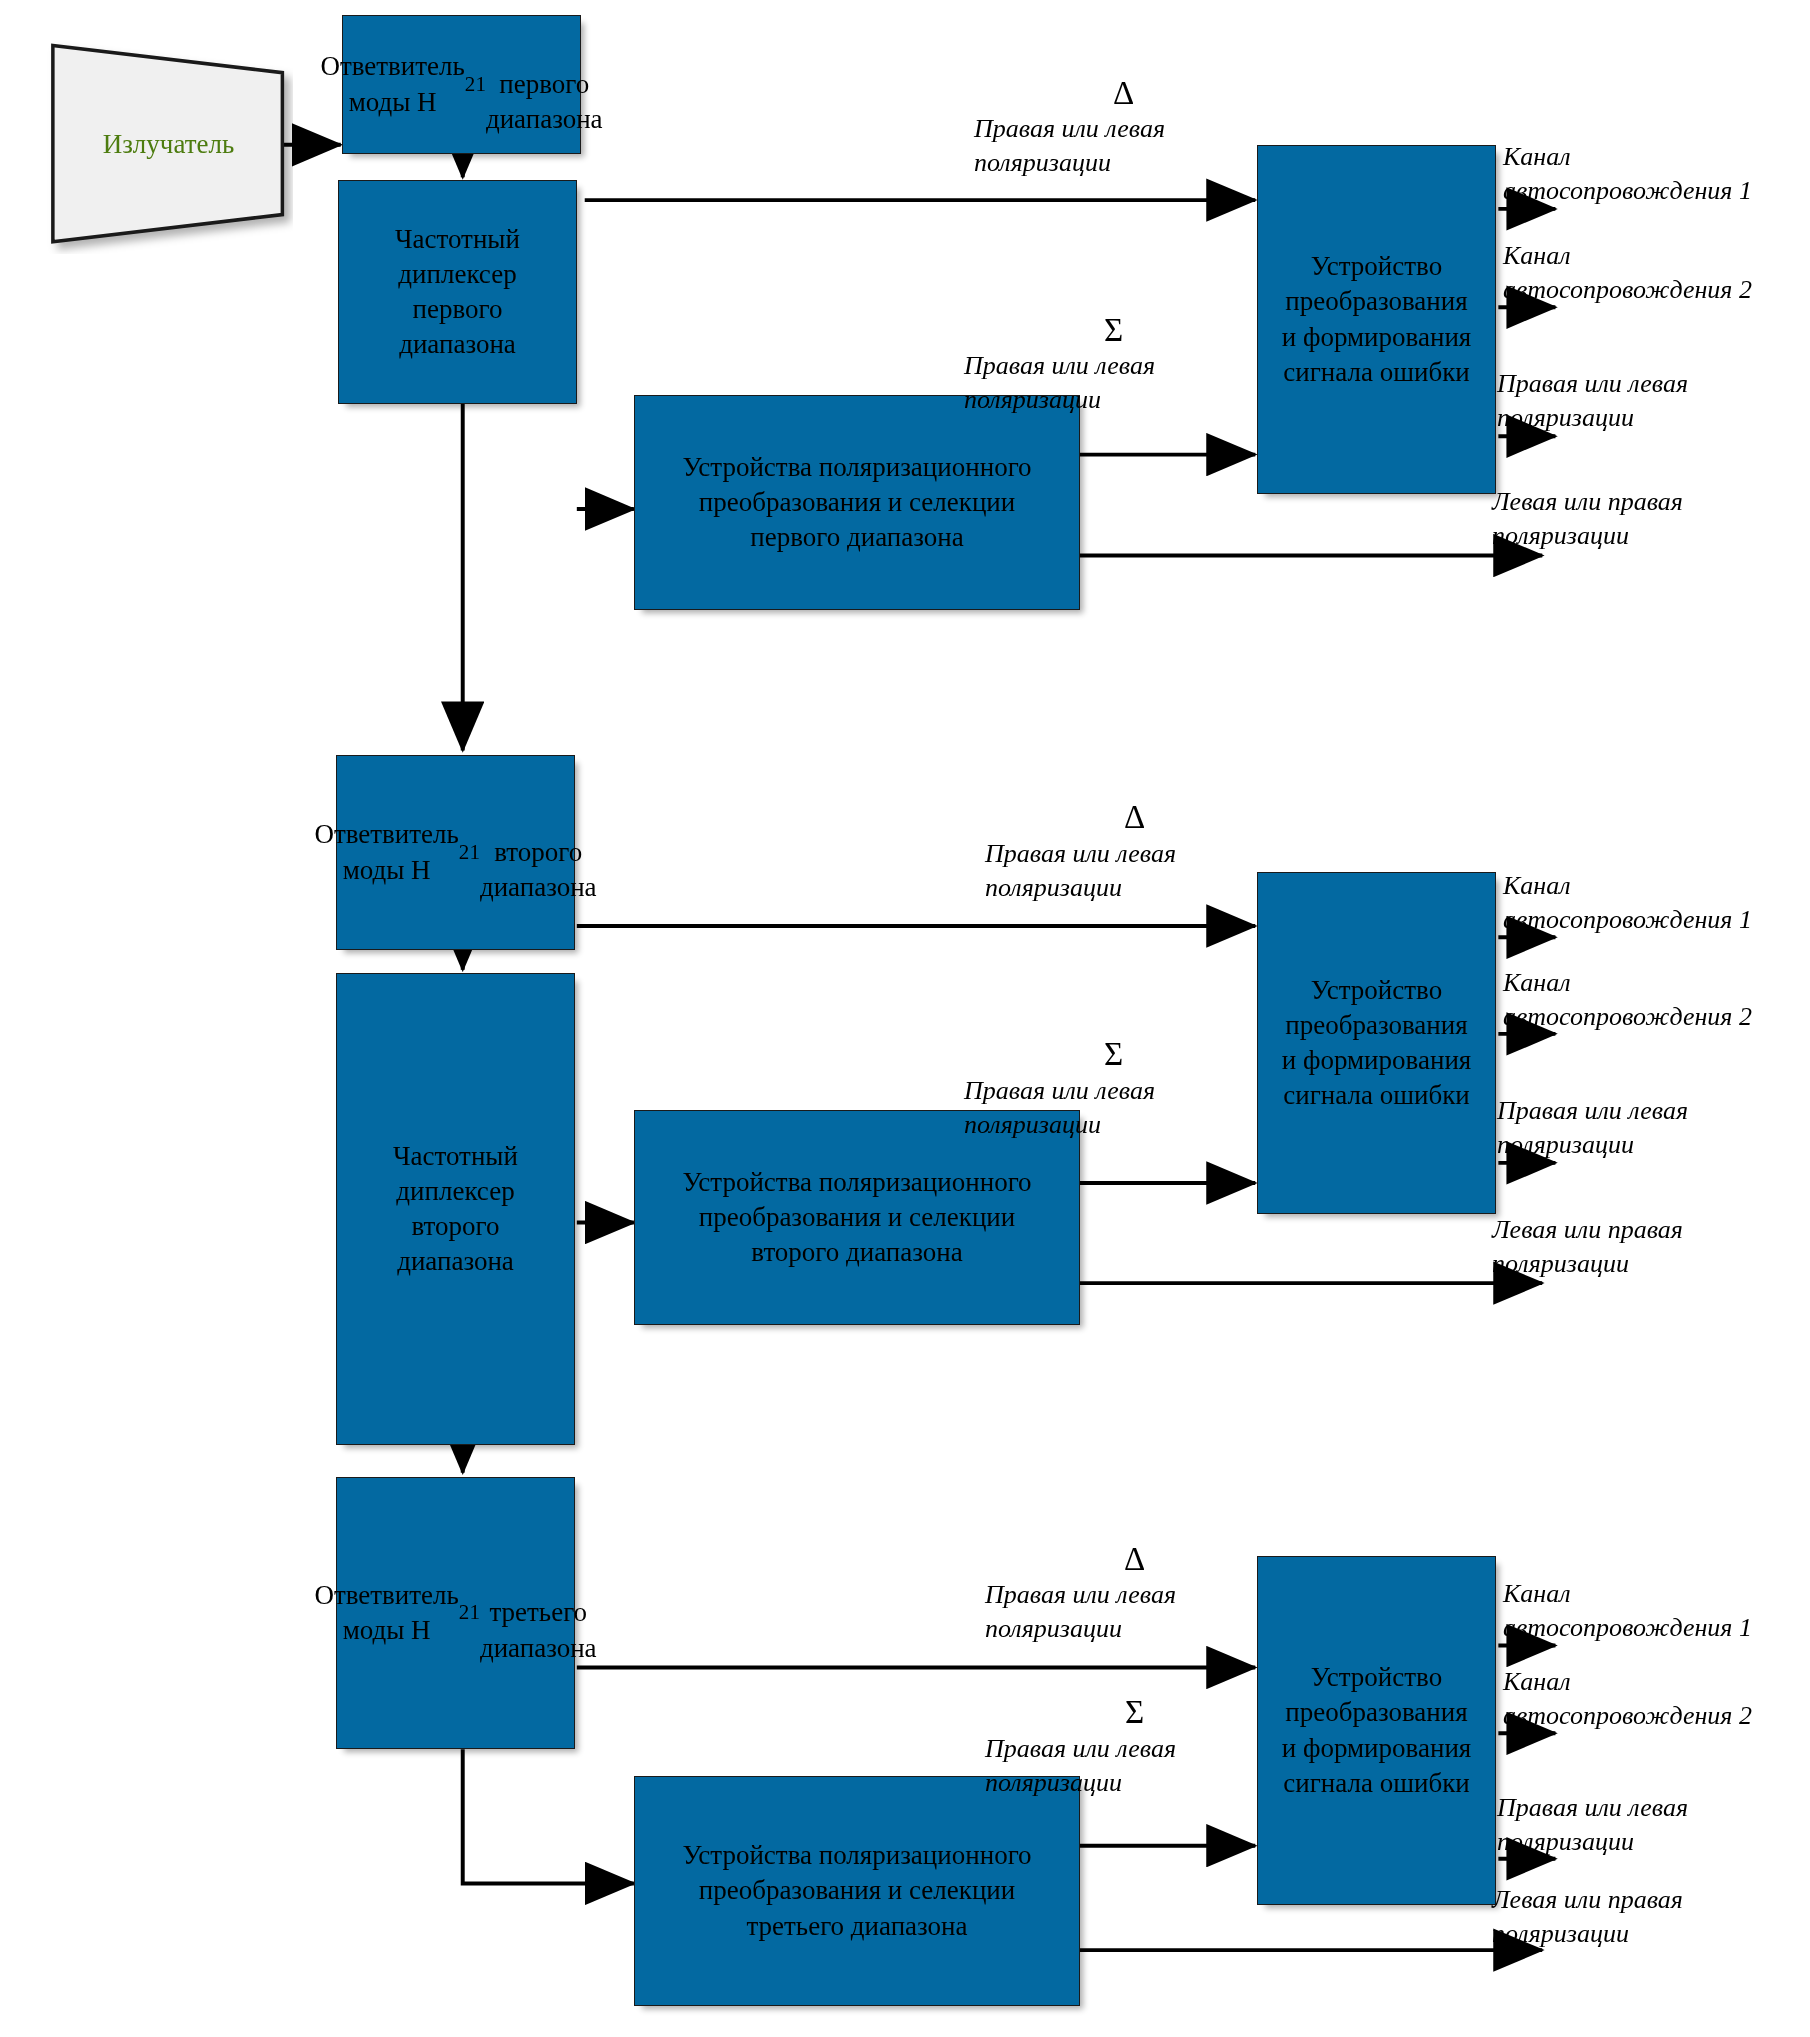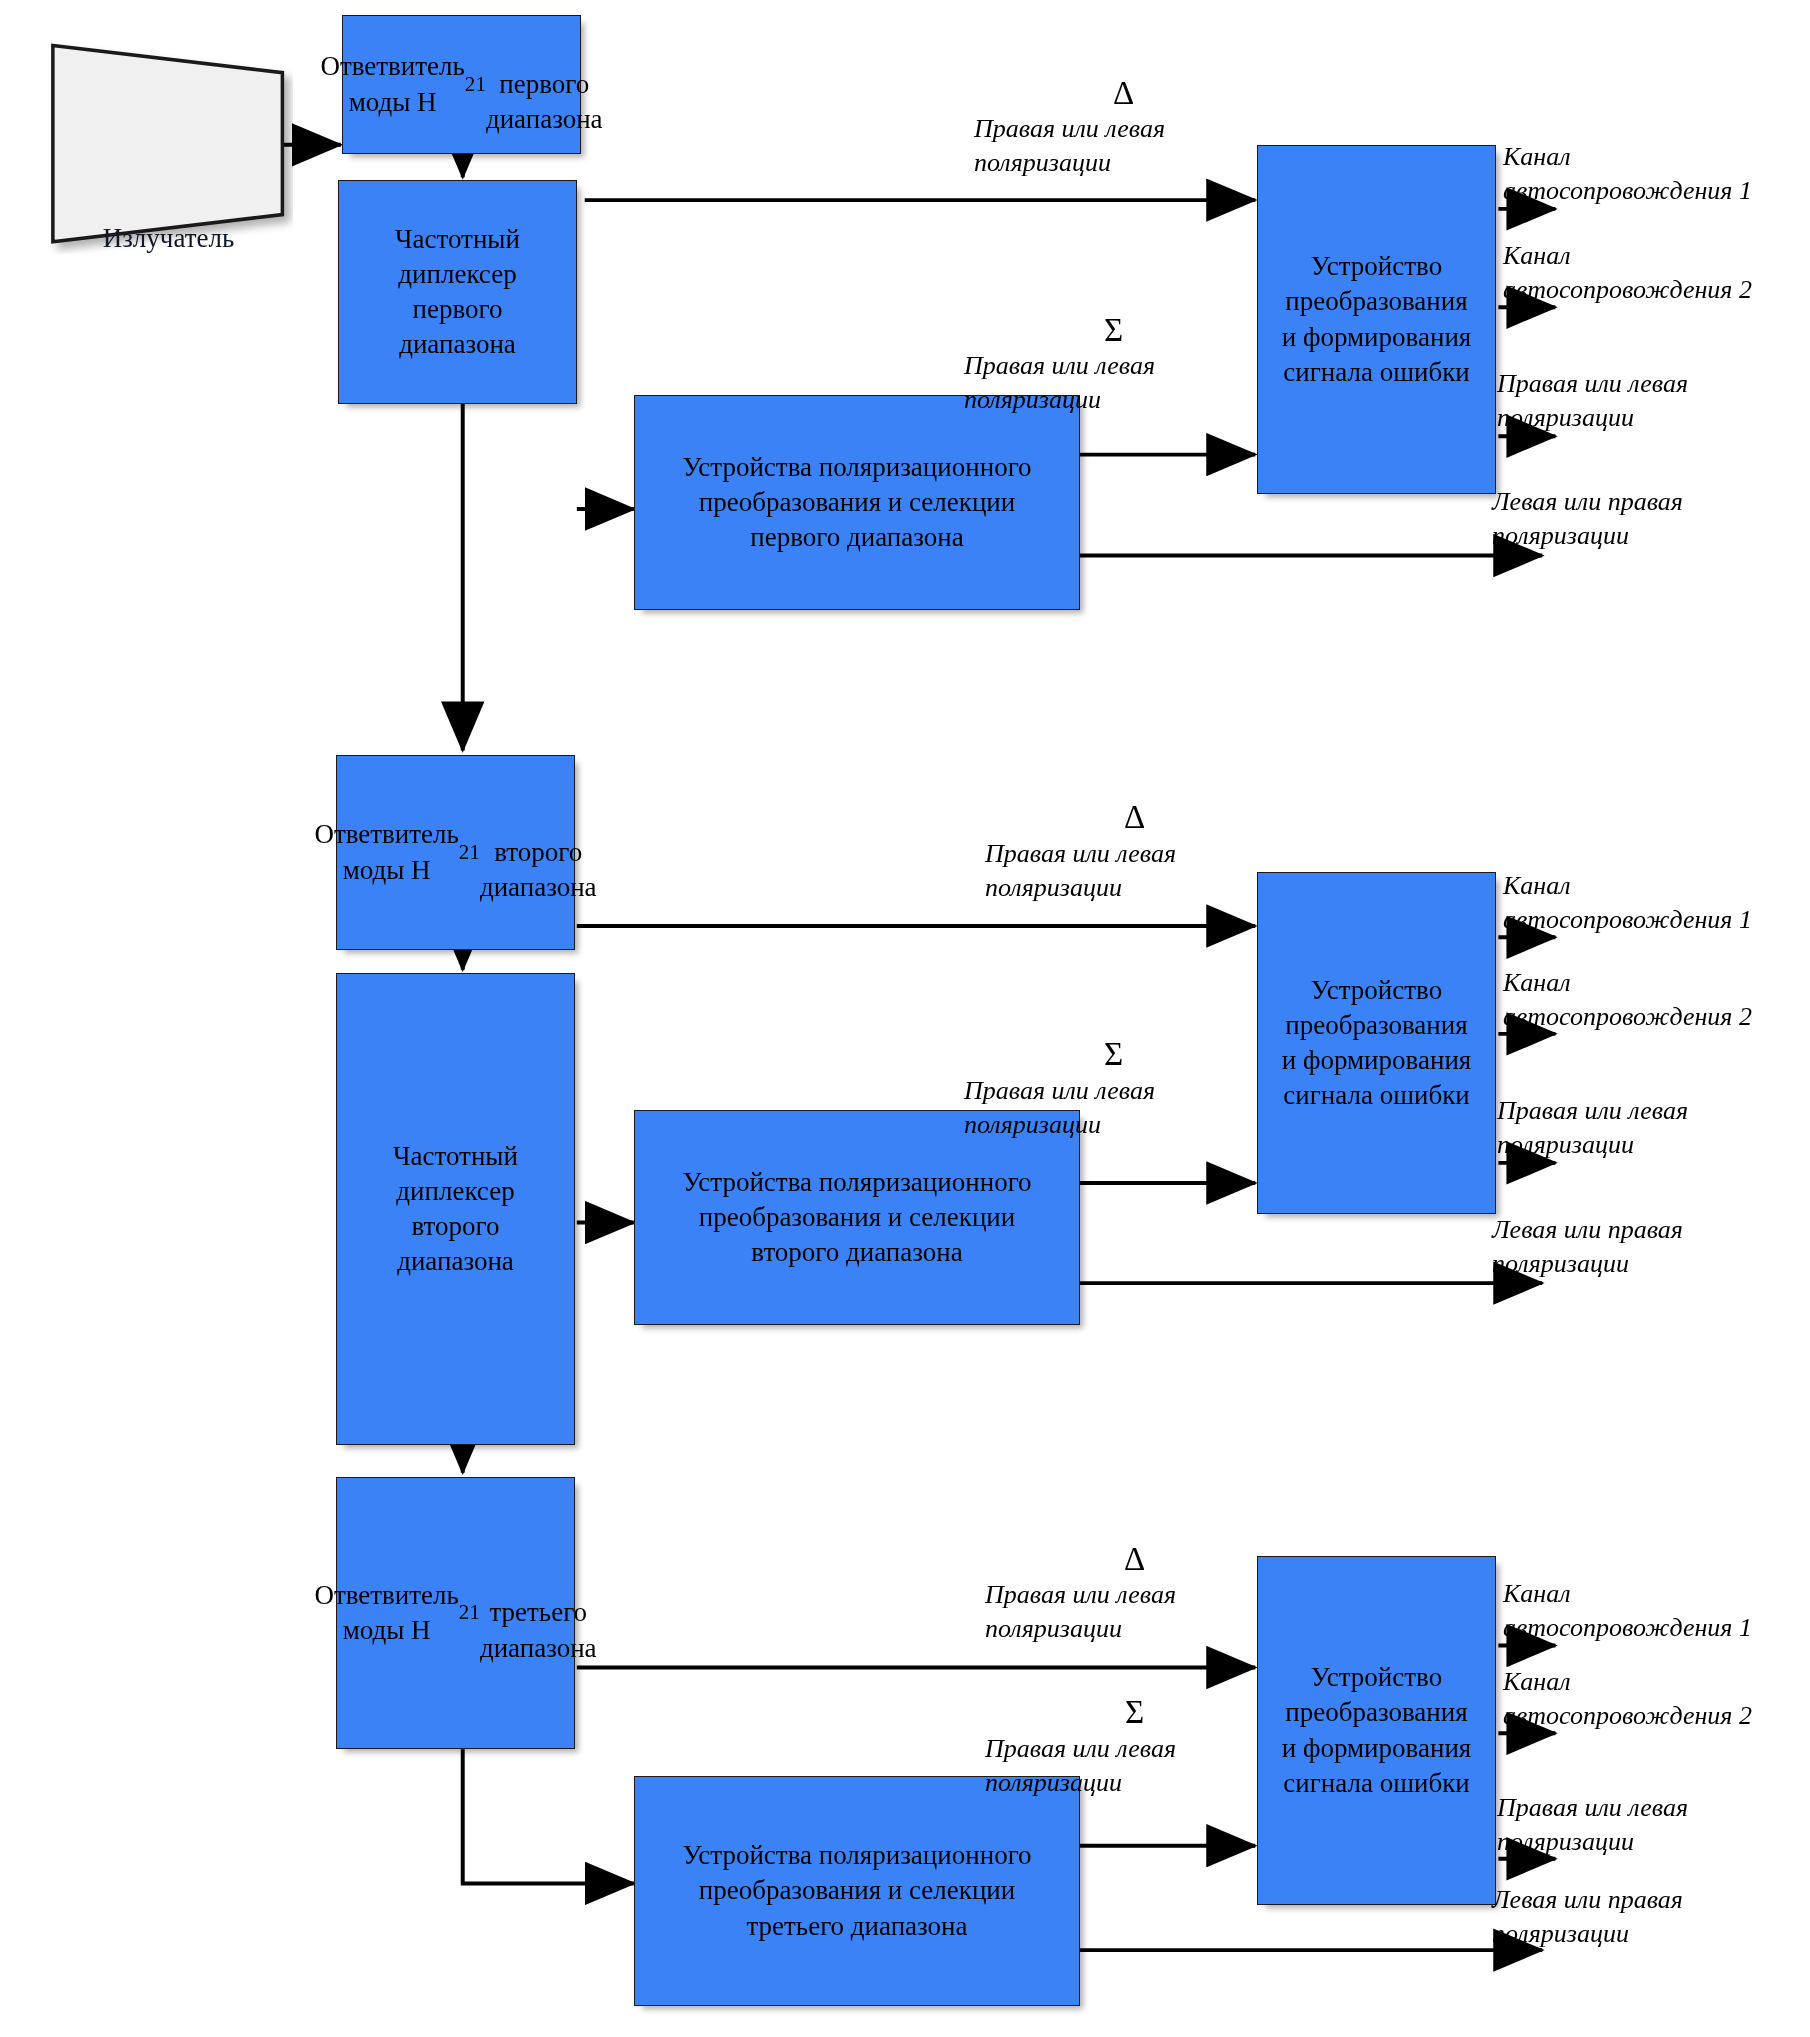--- a/index.html
+++ b/index.html
@@ -1,37 +1,37 @@
 <!DOCTYPE html>
 <html style="font-size:14px"><head>
 <meta charset="utf-8">
 <style>
   html,body{margin:0;padding:0;background:#ffffff;}
   body{font-family:"Liberation Serif", serif;}
   #stage{position:relative;width:1811px;height:2037px;background:#fff;overflow:hidden;}
   svg.layer{position:absolute;left:0;top:0;width:1811px;height:2037px;}
   .blk{
     position:absolute;
-    background:#3b82f6;
+    background:#0369a1;
     border:1.8px solid #1a1a1a;
     box-shadow:6.1px 6.1px 6.1px -1.8px rgba(0,0,0,0.32);
     display:flex;align-items:center;justify-content:center;
     box-sizing:border-box;
     text-align:center;
     font-family:"Liberation Serif", serif;
     font-size:27px;
     line-height:1.30;
     color:#000;
     white-space:pre-line;
   }
   .trapz{
     position:absolute;
-    display:flex;align-items:flex-end;justify-content:center;
-    font-family:"Liberation Serif", serif;
-    font-size:27px;color:#0f172a;text-align:center;
+    display:flex;align-items:center;justify-content:center;
+    font-family:"Liberation Serif", serif;
+    font-size:27px;color:#4d7c0f;text-align:center;
   }
   .trapz .tlabel{position:relative;z-index:3;}
   .trapz svg{position:absolute;left:0;top:0;}
   .lbl{
     position:absolute;
     font-family:"Liberation Serif", serif;
     font-style:italic;
     font-size:26px;
     line-height:1.32;
     color:#000;

